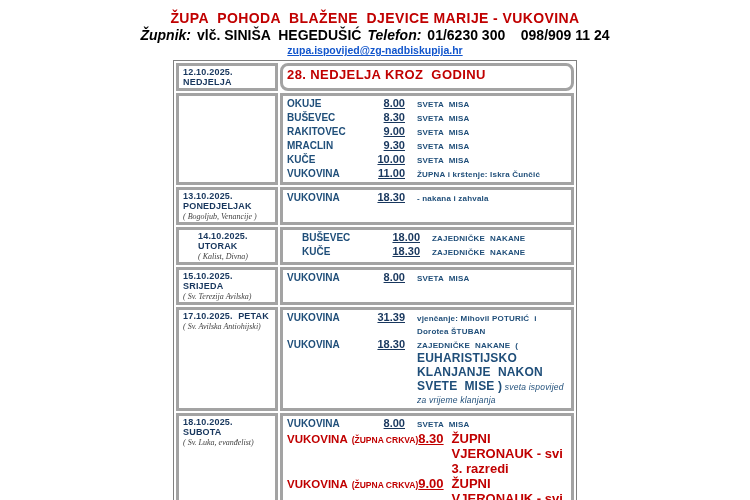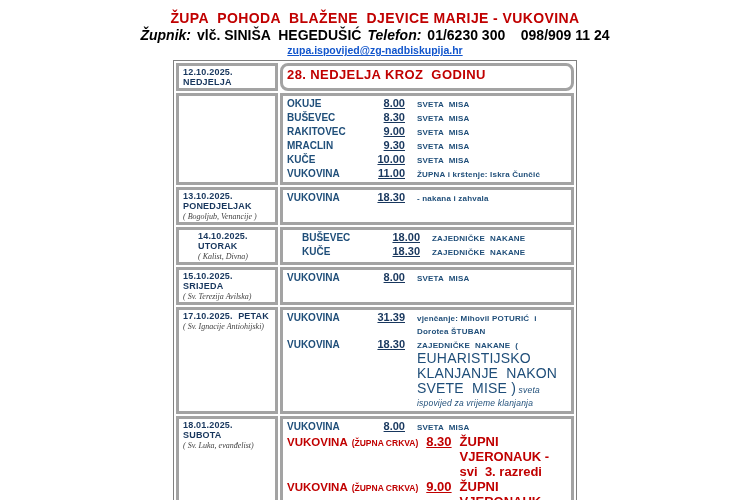--- a/index.html
+++ b/index.html
@@ -34,26 +34,26 @@
 
   .date{color:#17365d;font-weight:bold;font-size:9px;letter-spacing:.2px;}
   .saints{color:#3f3f3f;font-style:italic;font-family:"Liberation Serif",serif;font-size:8px;margin-top:1px;}
   td.weekhead{color:#c00000;font-weight:bold;font-size:13px;text-align:left;vertical-align:middle;letter-spacing:.4px;border-radius:8px;}
 
   .entries{padding-top:2px;}
   .entry{display:flex;align-items:baseline;line-height:13px;}
   .loc{color:#1f4e79;font-weight:bold;font-size:10px;flex:0 0 78px;}
   .time{color:#17365d;font-weight:bold;font-size:11px;text-decoration:underline;flex:0 0 40px;text-align:right;margin-right:12px;}
   .desc{color:#1f4e79;font-weight:bold;font-size:8px;letter-spacing:.2px;}
-  .desc b{font-weight:normal;font-size:14px;}
+  .desc b{font-weight:bold;font-size:12px;}
   .desc i{font-style:italic;font-weight:normal;font-size:8.5px;}
 
   .entry.red{line-height:15px;}
   .loc-red{color:#c00000;font-weight:bold;font-size:11.5px;flex:0 0 auto;margin-right:4px;}
-  .note-red{color:#c00000;font-weight:bold;font-size:8.5px;flex:0 0 auto;margin-right:8px;}
+  .note-red{color:#c00000;font-weight:bold;font-size:8.5px;flex:0 0 auto;margin-right:0;}
   .time-red{color:#c00000;font-weight:bold;font-size:13px;text-decoration:underline;flex:0 0 auto;margin-right:8px;}
   .desc-red{color:#c00000;font-weight:bold;font-size:13px;}
   .b{font-weight:bold;}
 </style>
 </head>
 <body>
 
 <div class="page">
 
   <div class="header">
@@ -160,39 +160,39 @@
               <span class="time" data-bind="days.2.entries.0.time">8.00</span>
               <span class="desc" data-bind="days.2.entries.0.desc">SVETA  MISA</span>
             </div>
       </td>
     </tr>
 
 
     <tr class="r-fri">
       <td>
         <div class="date" data-bind="days.4.date">17.10.2025.  PETAK</div>
-        <div class="saints" data-bind="days.4.saints">( Sv. Ignacije Antiohijski)</div>
+        <div class="saints" data-bind="days.4.saints">( Sv. Avilska Antiohijski)</div>
       </td>
       <td class="entries">
         <div class="entry">
               <span class="loc" data-bind="days.4.entries.0.loc">VUKOVINA</span>
               <span class="time" data-bind="days.4.entries.0.time">31.39</span>
               <span class="desc" data-bind="days.4.entries.0.desc">vjenčanje: Mihovil POTURIĆ  i  Dorotea ŠTUBAN</span>
             </div>
         <div class="entry">
               <span class="loc" data-bind="days.4.entries.1.loc">VUKOVINA</span>
               <span class="time" data-bind="days.4.entries.1.time">18.30</span>
               <span class="desc"><span data-bind="days.4.entries.1.desc_pre">ZAJEDNIČKE  NAKANE  ( </span><b data-bind="days.4.entries.1.desc_bold">EUHARISTIJSKO  KLANJANJE  NAKON SVETE  MISE )</b><i data-bind="days.4.entries.1.desc_italic"> sveta ispovijed za vrijeme klanjanja</i></span>
             </div>
       </td>
     </tr>
 
     <tr class="r-sat">
       <td>
-        <div class="date" data-bind="saturday.date">18.01.2025.  SUBOTA</div>
+        <div class="date" data-bind="saturday.date">18.10.2025.  SUBOTA</div>
         <div class="saints" data-bind="saturday.saints">( Sv. Luka, evanđelist)</div>
       </td>
       <td class="entries">
         <div class="entry">
               <span class="loc" data-bind="saturday.mass.loc">VUKOVINA</span>
               <span class="time" data-bind="saturday.mass.time">8.00</span>
               <span class="desc" data-bind="saturday.mass.desc">SVETA  MISA</span>
             </div>
         <div class="entry red">
               <span class="loc-red" data-bind="saturday.red_entries.0.loc">VUKOVINA</span>

